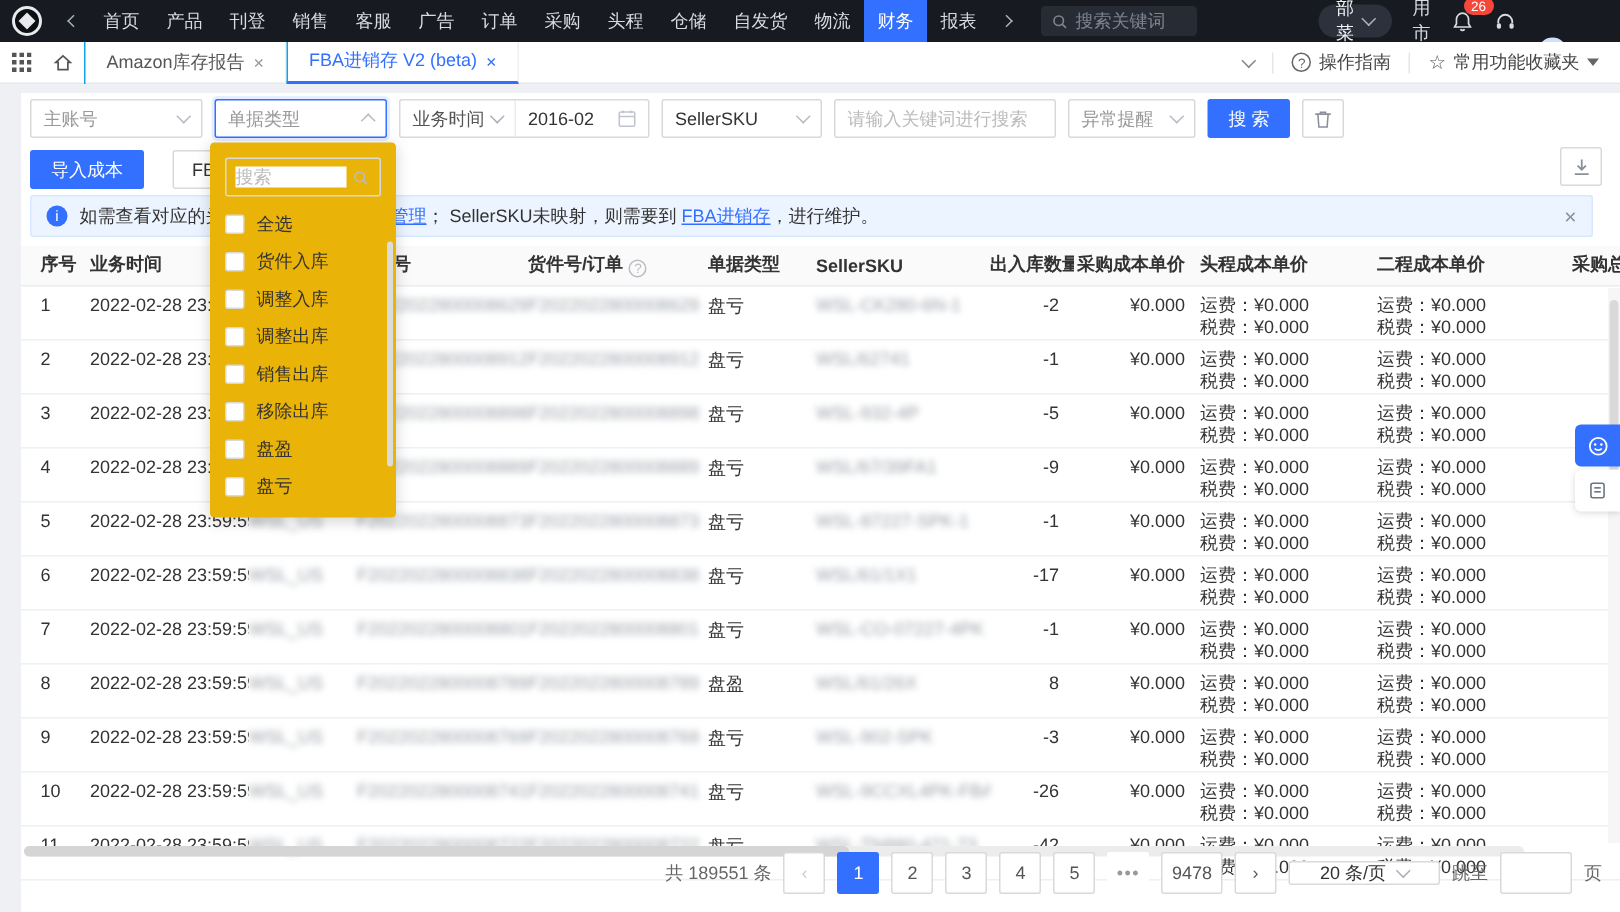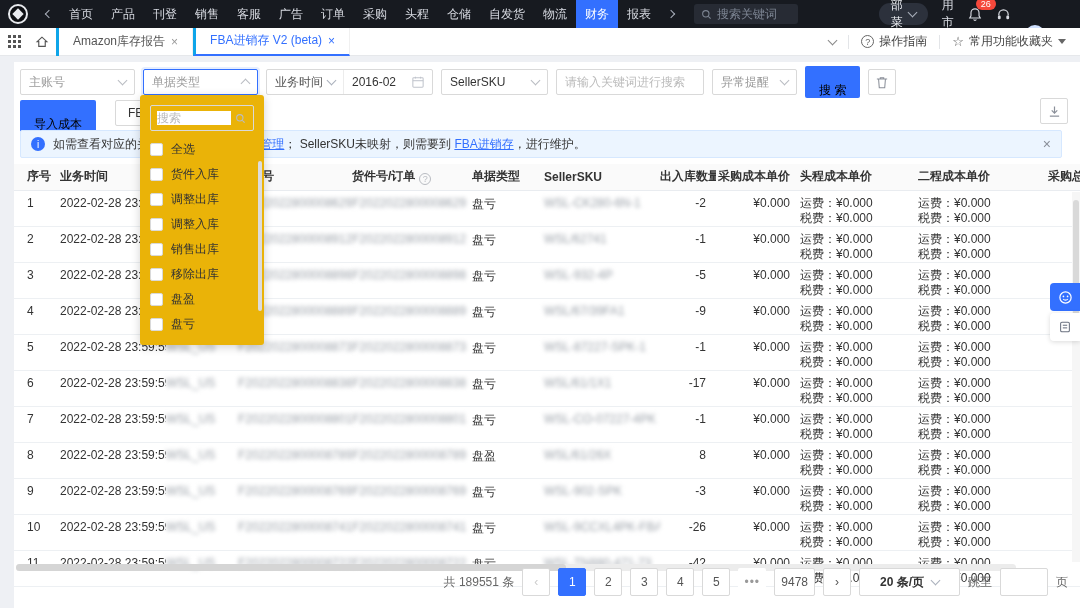--- a/index.html
+++ b/index.html
@@ -23,21 +23,21 @@
   .chev-dn { width:7px; height:7px; border-right:1.3px solid #aab0bc; border-bottom:1.3px solid #aab0bc; transform:rotate(45deg); margin-top:-3px; flex:none; }
   .appmkt { position:relative; cursor:pointer; }
   .badge { position:absolute; top:-9px; right:-20px; background:#f5483b; color:#fff; font-size:9px; border-radius:8px; padding:1px 5px; line-height:10px; }
   .bell { position:relative; cursor:pointer; }
   .bell .badge { right:-14px; }
   .avatar { width:20px; height:20px; border-radius:50%; background:#cfe0ff; display:flex; align-items:center; justify-content:center; flex:none; }
 
   
   .tabbar { position:absolute; left:0; top:28px; width:1080px; height:28px; background:#fff; border-bottom:1px solid #e6e8eb; display:flex; align-items:center; }
   .tb-icon { width:28px; height:28px; display:flex; align-items:center; justify-content:center; color:#555; cursor:pointer; flex:none; }
-  .tab { height:28px; display:flex; align-items:center; gap:6px; padding:0 14px; color:#555; border-right:1px solid #f0f0f0; border-left:3px solid #0ea5e9; cursor:pointer; white-space:nowrap; }
+  .tab { height:28px; display:flex; align-items:center; gap:6px; padding:0 14px; color:#555; border-right:1px solid #f0f0f0; border-left:1px solid #0ea5e9; cursor:pointer; white-space:nowrap; }
   .tab .x { color:#999; font-size:12px; }
   .tab.active { color:#3370ff; border-bottom:2px solid #3370ff; }
   .tab.active .x { color:#3370ff; }
   .tabbar-right { margin-left:auto; display:flex; align-items:center; gap:12px; padding-right:14px; color:#444; }
   .qmark { width:13px; height:13px; border:1px solid #666; border-radius:50%; display:inline-flex; align-items:center; justify-content:center; font-size:9px; color:#666; }
   .star { font-size:13px; color:#555; }
   .caret-dn { width:0; height:0; border-left:4px solid transparent; border-right:4px solid transparent; border-top:5px solid #666; display:inline-block; }
   .tb-group { display:flex; align-items:center; gap:5px; cursor:pointer; }
   .vdiv { width:1px; height:14px; background:#e3e5e8; }
 
@@ -48,21 +48,21 @@
   .filters { position:absolute; left:6px; top:4px; display:flex; align-items:center; gap:8px; }
   .sel { display:flex; align-items:center; justify-content:space-between; gap:6px; border:1px solid #d9d9d9; border-radius:2px; height:26px; padding:0 8px; background:#fff; color:#999; cursor:pointer; }
   .sel .chev-dn { border-color:#b9bcc2; }
   .sel.open { border-color:#3370ff; box-shadow:0 0 0 2px rgba(51,112,255,.12); }
   .sel.open .chev-dn { transform:rotate(-135deg); margin-top:3px; }
   .date-group { display:flex; align-items:center; border:1px solid #d9d9d9; border-radius:2px; height:26px; }
   .date-group .lbl { display:flex; align-items:center; gap:5px; padding:0 8px; color:#555; border-right:1px solid #ececec; height:100%; }
   .date-group .val { display:flex; align-items:center; gap:16px; padding:0 8px; color:#333; }
   .txt-input { border:1px solid #d9d9d9; border-radius:2px; height:26px; padding:0 8px; font-size:12px; color:#333; outline:none; font-family:inherit; }
   .txt-input::placeholder { color:#bbb; }
-  .btn-primary { background:#3370ff; color:#000000; border:none; border-radius:2px; height:26px; padding:16px 14px; font-size:12px; cursor:pointer; font-family:inherit; }
+  .btn-primary { background:#3370ff; color:#ffffff; border:none; border-radius:2px; height:26px; padding:4px 14px; font-size:12px; cursor:pointer; font-family:inherit; }
   .btn-plain { background:#fff; color:#333; border:1px solid #d9d9d9; border-radius:2px; height:26px; padding:0 12px; font-size:12px; cursor:pointer; font-family:inherit; }
   .icon-btn { width:28px; height:26px; border:1px solid #d9d9d9; border-radius:2px; background:#fff; display:flex; align-items:center; justify-content:center; color:#8a8f99; cursor:pointer; }
 
   
   .toolbar { position:absolute; left:6px; top:38px; display:flex; gap:19px; }
   .dl-btn { position:absolute; right:12px; top:36px; }
 
   
   .infobar { position:absolute; left:6px; top:68px; width:1042px; height:28px; background:#ecf5ff; border:1px solid #d6e8ff; border-radius:2px; display:flex; align-items:center; padding:0 10px; gap:8px; }
   .info-i { width:14px; height:14px; border-radius:50%; background:#3370ff; color:#fff; font-size:10px; font-style:normal; display:flex; align-items:center; justify-content:center; flex:none; }
@@ -94,21 +94,21 @@
   .dd-opt { display:flex; align-items:center; gap:8px; height:25px; padding:0 10px; cursor:pointer; color:#333; }
   .cb { width:13px; height:13px; border:1px solid #d9d9d9; border-radius:2px; background:#fff; flex:none; }
   .dd-scroll { position:absolute; right:2px; top:66px; width:4px; height:150px; background:#dcdcdc; border-radius:2px; }
 
   
   .pager { position:absolute; right:12px; bottom:12px; display:flex; align-items:center; gap:8px; color:#666; }
   .pg { min-width:28px; height:28px; border:1px solid #d9d9d9; border-radius:2px; background:#fff; display:flex; align-items:center; justify-content:center; padding:0 6px; cursor:pointer; color:#555; }
   .pg.active { background:#3370ff; border-color:#3370ff; color:#fff; }
   .pg.disabled { color:#ccc; cursor:default; }
   .pg.noborder { border:none; color:#999; letter-spacing:1px; }
-  .pp-select { display:flex; align-items:center; gap:8px; border:1px solid #d9d9d9; border-radius:2px; height:28px; padding:0 20px; background:#fff; color:#333; cursor:pointer;font-weight:bold; }
+  .pp-select { display:flex; align-items:center; gap:8px; border:1px solid #d9d9d9; border-radius:2px; height:16px; padding:0 20px; background:#fff; color:#333; cursor:pointer; }
   .jump-input { width:48px; height:28px; border:1px solid #d9d9d9; border-radius:2px; outline:none; }
 
   
   .float-chat { position:absolute; right:0; top:283px; width:30px; height:28px; background:#3370ff; border-radius:4px 0 0 4px; display:flex; align-items:center; justify-content:center; cursor:pointer; z-index:70; }
   .float-doc { position:absolute; right:0; top:313px; width:30px; height:28px; background:#fff; border-radius:4px 0 0 4px; box-shadow:0 1px 5px rgba(0,0,0,.15); display:flex; align-items:center; justify-content:center; cursor:pointer; z-index:70; }
 </style>
 </head>
 <body>
 
 <div class="topnav">
@@ -571,25 +571,25 @@
     <div class="dd-opt">
         <span class="cb"></span>
         <span>全选</span>
       </div>
     <div class="dd-opt">
         <span class="cb"></span>
         <span>货件入库</span>
       </div>
     <div class="dd-opt">
         <span class="cb"></span>
+        <span>调整入库</span>
+      </div>
+    <div class="dd-opt">
+        <span class="cb"></span>
         <span>调整出库</span>
-      </div>
-    <div class="dd-opt">
-        <span class="cb"></span>
-        <span>调整入库</span>
       </div>
     <div class="dd-opt">
         <span class="cb"></span>
         <span>销售出库</span>
       </div>
     <div class="dd-opt">
         <span class="cb"></span>
         <span>移除出库</span>
       </div>
     <div class="dd-opt">

